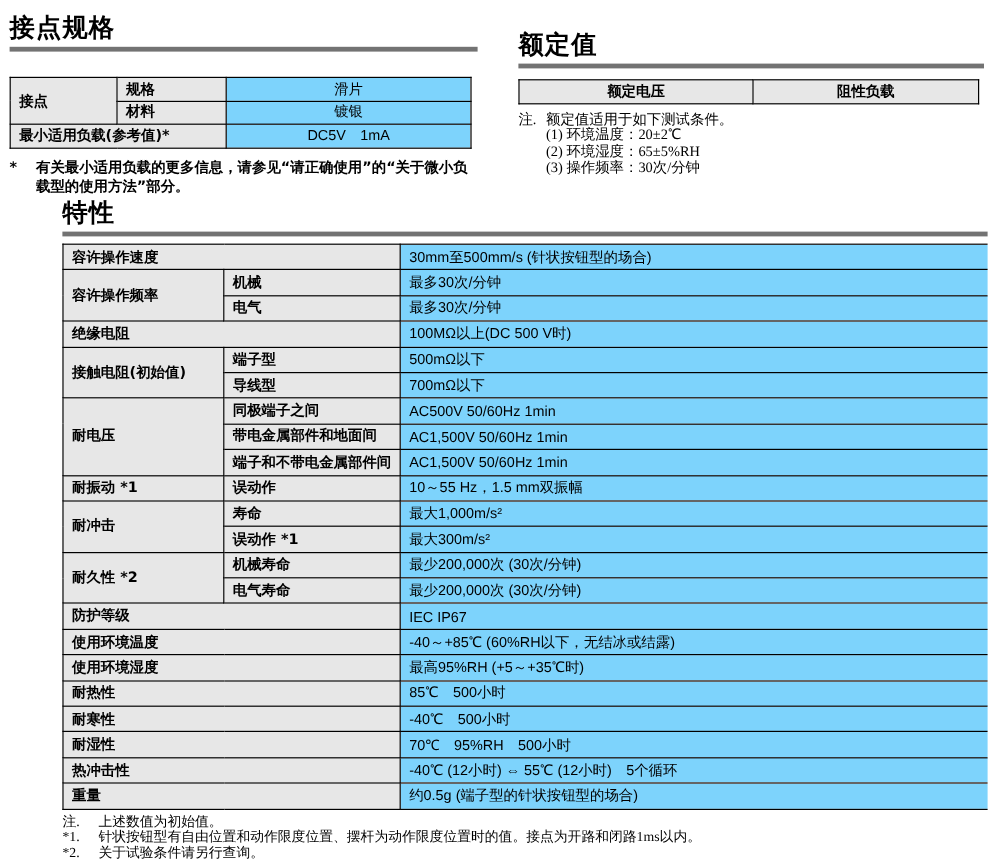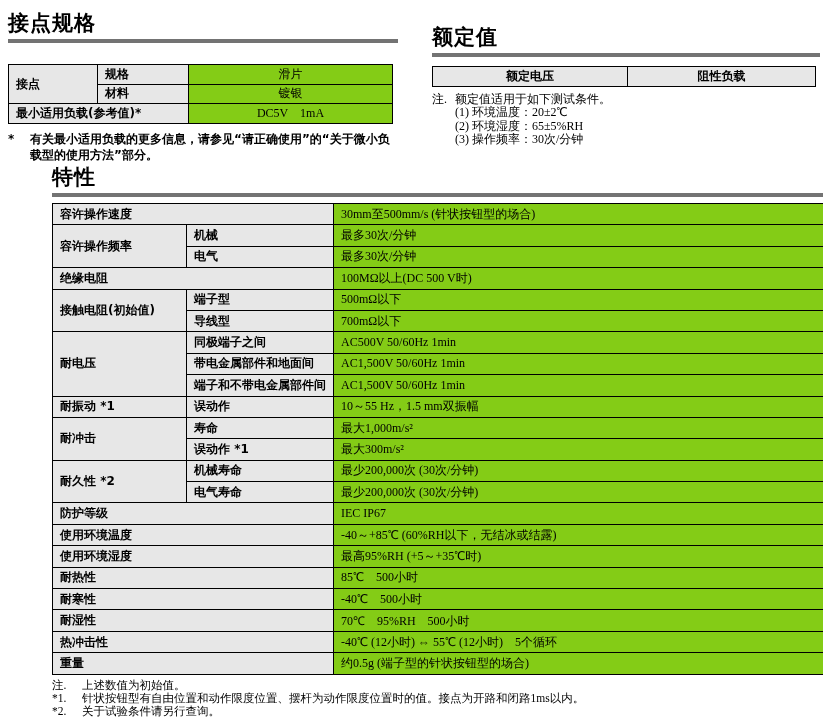--- a/index.html
+++ b/index.html
@@ -20,21 +20,21 @@
 
   table.tbl { border-collapse:collapse; table-layout:fixed; }
   .tbl td {
     border:1px solid #000; padding:0 7px; font-size:12px;
     overflow:hidden; white-space:nowrap; vertical-align:middle;
   }
   .lbl {
     background:#e7e7e7; font-family:"DejaVu Sans", sans-serif;
     font-weight:bold; text-align:left;
   }
-  .val { background:#84cc16; font-family:Liberation Serif, serif; }
+  .val { background:#7dd3fc; font-family:Liberation Sans, sans-serif; }
   .center { text-align:center; }
 
   .tbl-contact { width:384px; margin-top:21px; }
   .tbl-contact td { height:18.6px; }
   .tbl-rated { width:383px; margin-top:9px; }
   .tbl-rated td { height:18.6px; }
   .tbl-char { width:805px; margin-top:6px; }
   .tbl-char td { height:20.4px; }
 
   .footnote {

